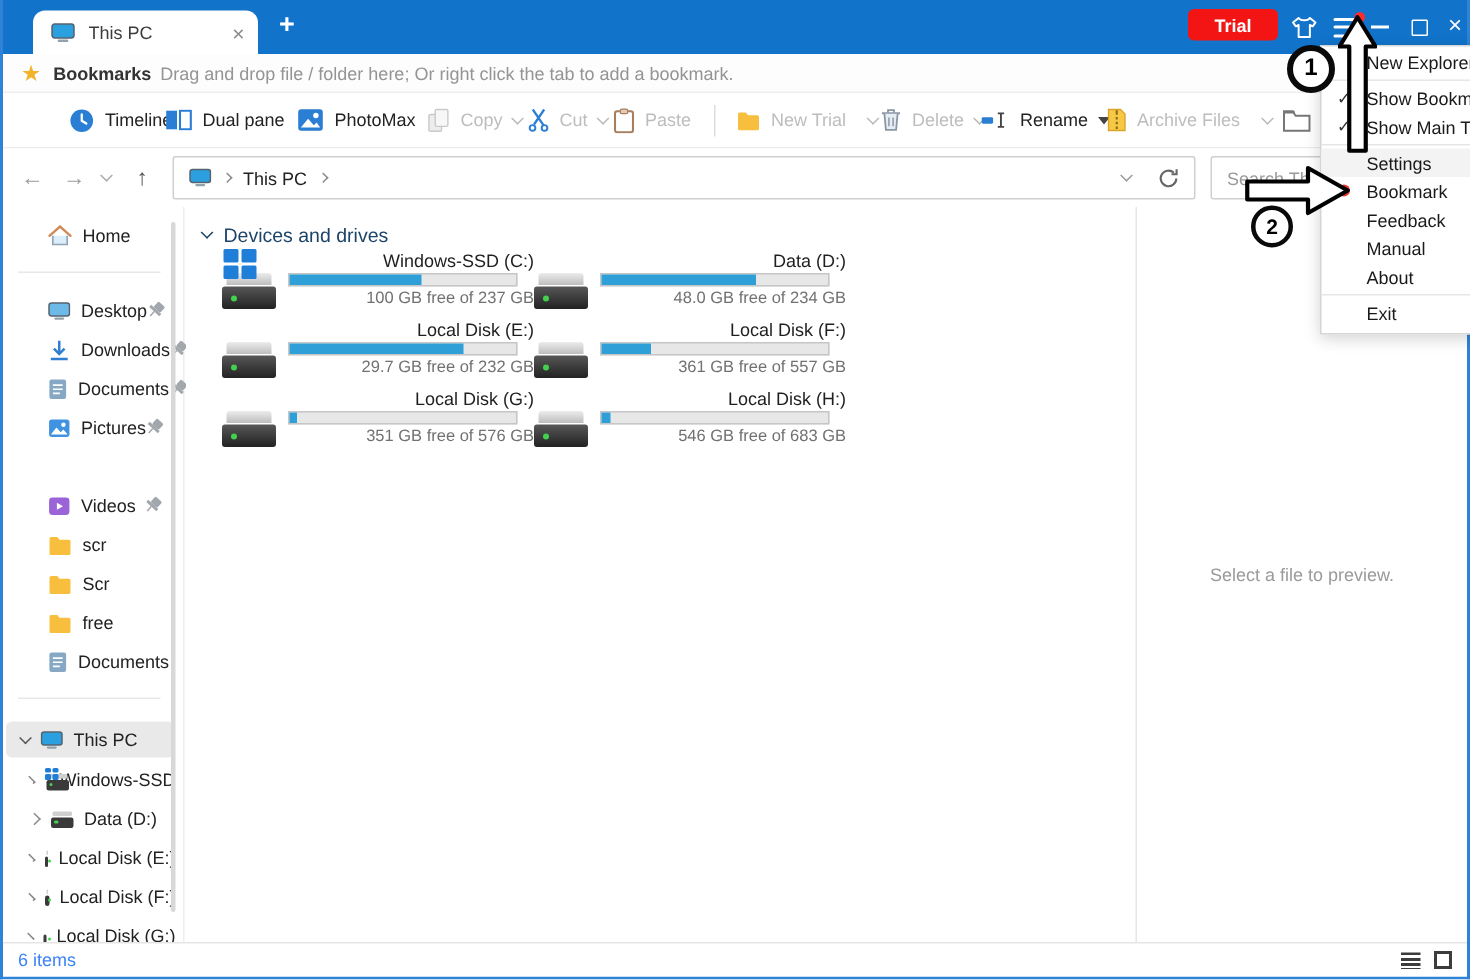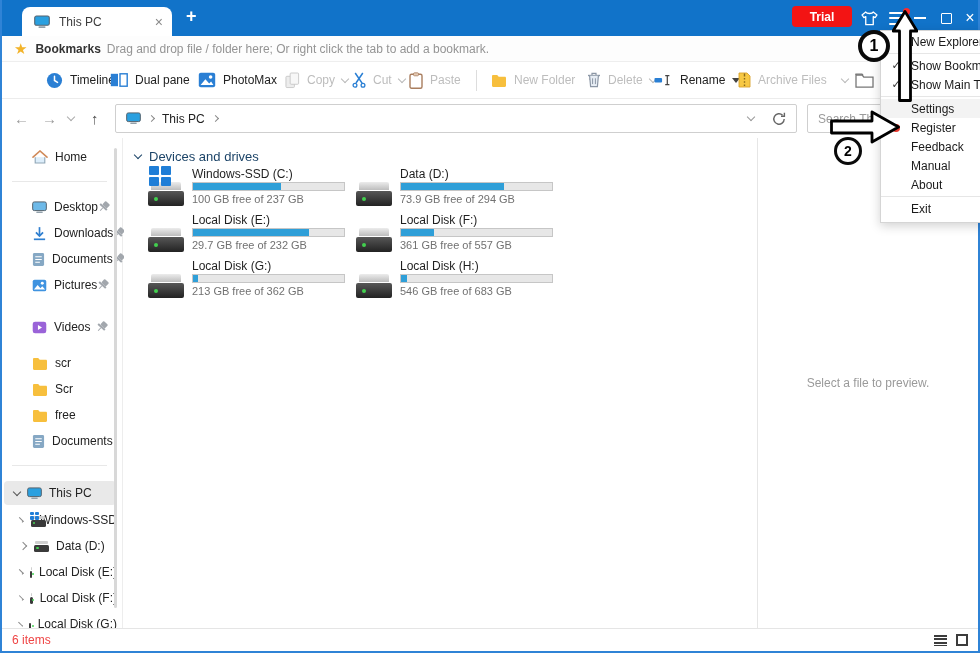--- a/index.html
+++ b/index.html
@@ -89,35 +89,35 @@
   .mini-wrap .winlogo { position:absolute; top:-2px; left:0; z-index:2; }
 
   
   .content { position:absolute; left:122px; top:138px; width:633px; bottom:23px; background:#fff; }
   .group-hdr { position:absolute; left:11px; top:11px; display:flex; align-items:center; gap:8px;
     color:#1c4468; font-size:13px; }
   .group-hdr .chev { border-color:#1c4468; }
   .tile { position:absolute; width:208px; height:42px; display:flex; }
   .tile-icon { position:relative; width:44px; padding-top:10px; }
   .tile-icon .winlogo.big { position:absolute; left:1px; top:-2px; z-index:2; }
-  .tile-body { flex:1; }
+  .tile-body { flex:1;text-align:right; }
   .tile-name { color:#1f1f1f; line-height:12px; }
   .tile-bar { margin-top:2px; width:153px; height:9px; background:#e7e7e7; border:1px solid #c6c6c6; }
   .tile-fill { height:100%; background:#2f9fd8; }
   .tile-free { margin-top:2px; font-size:11px; color:#717171; }
 
   
   .preview { position:absolute; left:755px; top:138px; right:0; bottom:23px; border-left:1px solid #e6e6e6;
     display:flex; align-items:center; justify-content:center; }
   .preview span { color:#9a9a9a; }
 
   
   .statusbar { position:absolute; left:0; right:0; bottom:0; height:23px; border-top:1px solid #e5e5e5;
     background:#fff; display:flex; align-items:center; padding:0 10px; }
-  .sb-count { color:#ef4444; }
+  .sb-count { color:#3b82f6; }
   .sb-views { margin-left:auto; display:flex; align-items:center; gap:9px; }
   .v-list { width:13px; height:11px; background:repeating-linear-gradient(#3c3c3c 0 2px, transparent 2px 3.4px); }
   .v-grid { width:12px; height:12px; border:2px solid #3c3c3c; }
 
   
   .menu { position:absolute; left:878px; top:30px; width:152px; background:#fff; border:1px solid #d5d5d5;
     box-shadow:0 3px 10px rgba(0,0,0,.18); padding:1px 0 4px 0; z-index:50; }
   .menu-item { height:19px; display:flex; align-items:center; }
   .mi-mark { width:30px; text-align:center; color:#333; font-size:11px; flex:none; }
   .mi-label { color:#1a1a1a; white-space:nowrap; }
@@ -237,21 +237,21 @@
       </span>
         <span class="lbl">Paste</span>
     </div>
     <div class="tsep" style="left:474px"></div>
     <div class="tbtn dis" style="left:489px">
       <span class="ic">
         <svg width="16" height="13" viewBox="0 0 16 13">
             <path d="M1 2.2C1 1.5 1.5 1 2.2 1h4l1.5 1.8h6.1c.7 0 1.2.5 1.2 1.2v7.8c0 .7-.5 1.2-1.2 1.2H2.2C1.5 13 1 12.5 1 11.8z" fill="#f7bf3d"></path>
           </svg>
       </span>
-        <span class="lbl">New Folder</span>
+        <span class="lbl">New Trial</span>
       <span class="chev down" style="margin-left:8px"></span>
     </div>
     <div class="tbtn dis" style="left:585px">
       <span class="ic">
         <svg width="14" height="16" viewBox="0 0 14 16">
             <path d="M1 3.5h12" stroke="#8b96a5" stroke-width="1.4"></path>
             <path d="M5 3V1.4h4V3" stroke="#8b96a5" stroke-width="1.2" fill="none"></path>
             <path d="M2.6 3.8l1 10.8h6.8l1-10.8" fill="#e7edf4" stroke="#8b96a5" stroke-width="1.2"></path>
             <path d="M5.6 6.3v5.8M8.4 6.3v5.8" stroke="#8b96a5" stroke-width="1"></path>
           </svg>
@@ -375,21 +375,21 @@
             <rect x="0.7" y="0.7" width="14.6" height="12.6" rx="2" fill="#3f93e0"></rect>
             <circle cx="11" cy="4.5" r="1.6" fill="#fff"></circle>
             <path d="M2 11.4l4-5 3 3.5 2-2 3 3.5z" fill="#fff"></path>
           </svg>
       </span>
         <span class="lbl">Pictures</span>
       <span class="pin">
           <i></i>
         </span>
     </div>
-    <div class="srow" style="top:177px;padding-left:30px">
+    <div class="srow" style="top:187px;padding-left:30px">
       <span class="ic">
         <svg width="15" height="13" viewBox="0 0 16 14">
             <rect x="0.7" y="0.7" width="14.6" height="12.6" rx="2.5" fill="#9a63d8"></rect>
             <path d="M6.3 4.4v5.2l4.4-2.6z" fill="#fff"></path>
           </svg>
       </span>
         <span class="lbl">Videos</span>
       <span class="pin">
           <i></i>
         </span>
@@ -522,21 +522,21 @@
             <div class="lid"></div>
             <div class="body"></div>
             <div class="led"></div>
           </div>
         </div>
       <div class="tile-body">
         <div class="tile-name">Data (D:)</div>
         <div class="tile-bar">
             <div class="tile-fill" style="width: 68%;"></div>
           </div>
-        <div class="tile-free">73.9 GB free of 294 GB</div>
+        <div class="tile-free">48.0 GB free of 234 GB</div>
       </div>
     </div>
     <div class="tile" style="left:24px;top:76px">
       <div class="tile-icon">
           <div class="drive" style="margin-top:4px">
             <div class="lid"></div>
             <div class="body"></div>
             <div class="led"></div>
           </div>
         </div>
@@ -570,21 +570,21 @@
             <div class="lid"></div>
             <div class="body"></div>
             <div class="led"></div>
           </div>
         </div>
       <div class="tile-body">
         <div class="tile-name">Local Disk (G:)</div>
         <div class="tile-bar">
             <div class="tile-fill" style="width: 3%;"></div>
           </div>
-        <div class="tile-free">213 GB free of 362 GB</div>
+        <div class="tile-free">351 GB free of 576 GB</div>
       </div>
     </div>
     <div class="tile" style="left:232px;top:122px">
       <div class="tile-icon">
           <div class="drive" style="margin-top:4px">
             <div class="lid"></div>
             <div class="body"></div>
             <div class="led"></div>
           </div>
         </div>
@@ -624,21 +624,21 @@
       <span class="mi-mark">✓</span>
       <span class="mi-label">Show Main Tool</span>
     </div>
     <div class="menu-sep"></div>
     <div class="menu-item hl">
       <span class="mi-mark"></span>
         <span class="mi-label">Settings</span>
     </div>
     <div class="menu-item">
       <span class="mi-mark"><span class="reddot"></span></span>
-      <span class="mi-label">Register</span>
+      <span class="mi-label">Bookmark</span>
     </div>
     <div class="menu-item">
       <span class="mi-mark"></span>
         <span class="mi-label">Feedback</span>
     </div>
     <div class="menu-item">
       <span class="mi-mark"></span>
         <span class="mi-label">Manual</span>
     </div>
     <div class="menu-item">

